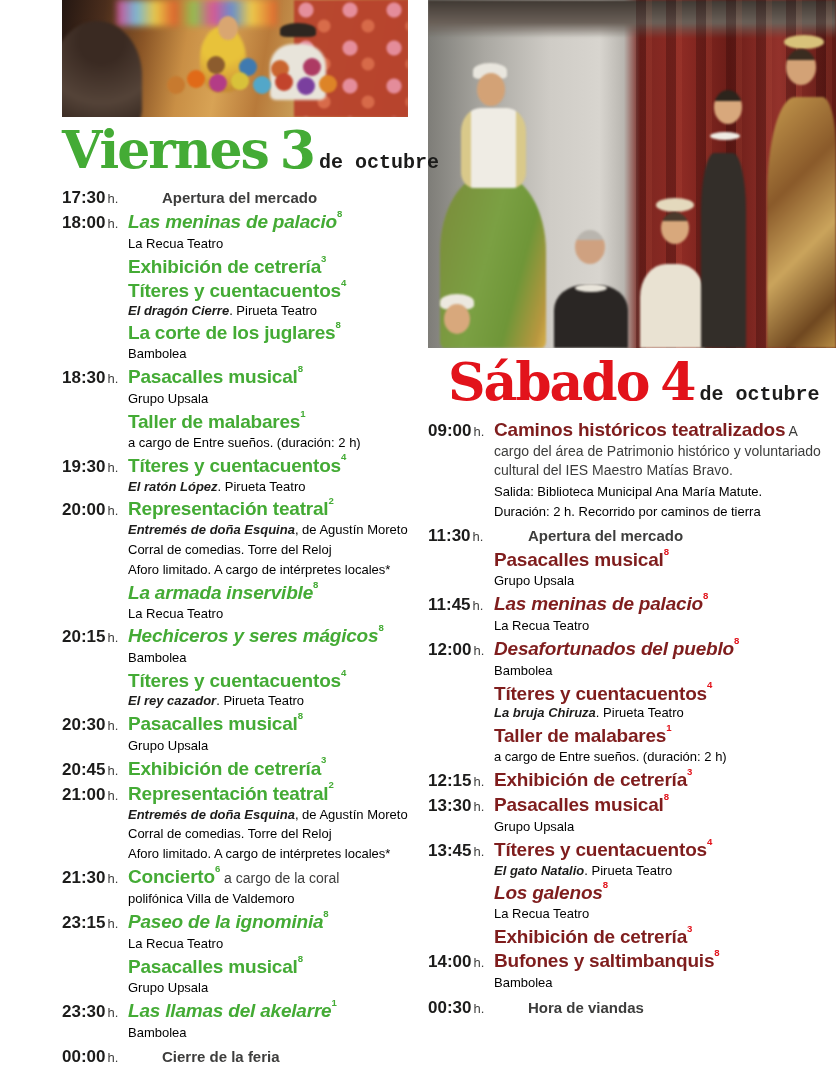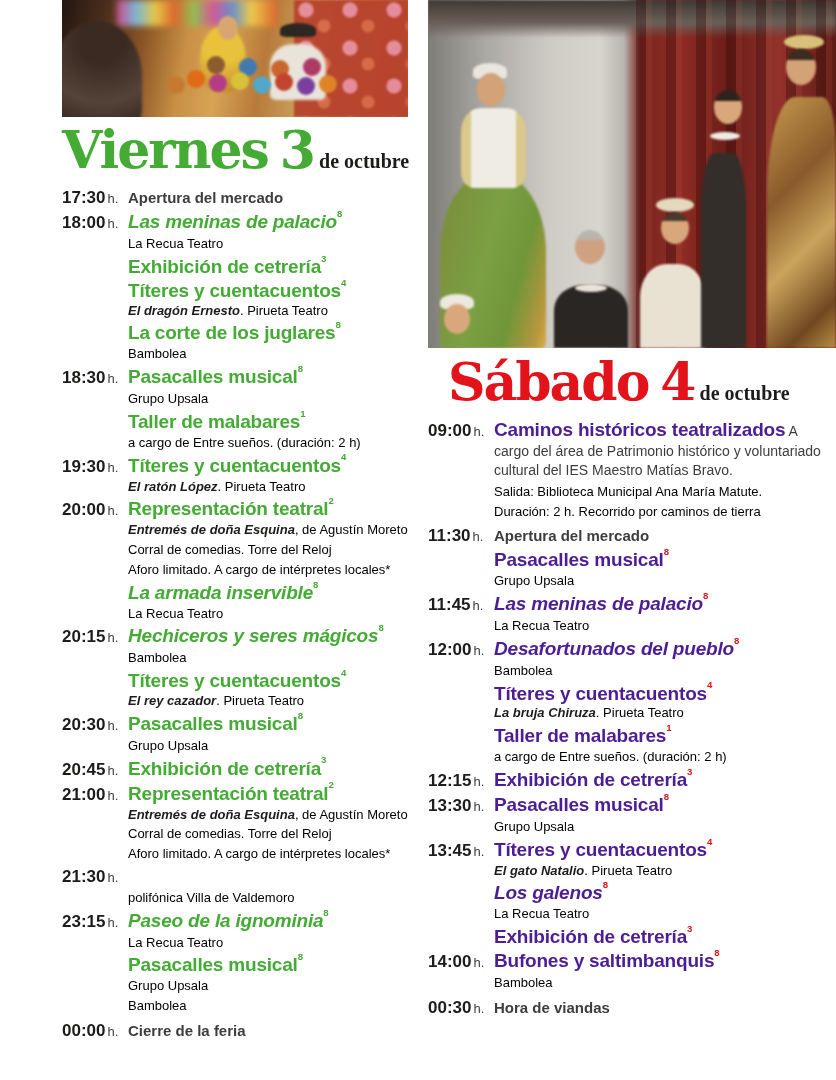--- a/index.html
+++ b/index.html
@@ -72,35 +72,35 @@
   
   .col{position:absolute;}
   .col-friday{left:62px;top:124px;width:348px;}
   .col-saturday{left:428px;top:356px;width:398px;}
 
   .day{font-family:"DejaVu Serif",serif;font-weight:700;font-size:52px;line-height:1;
        letter-spacing:-2px;white-space:nowrap;margin-bottom:12px;}
   .col-friday .day{color:#44ab35;}
   .col-saturday .day{color:#e2131b;margin-left:20px;}
   .daynum{margin-left:12px;}
-  .daysuffix{font-family:Liberation Serif, serif;font-size:20px;font-weight:800;
+  .daysuffix{font-family:Liberation Mono, monospace;font-size:20px;font-weight:800;
        color:#1c1c1b;letter-spacing:0;margin-left:5px;}
 
   .row{display:flex;align-items:baseline;}
   .row-title{margin-top:4px;}
-  .row-plain{margin-top:6px;}
+  .row-plain{margin-top:6px;gap:34px;}
   .row-sub{margin-top:1px;}
   .time{flex:0 0 66px;white-space:nowrap;}
   .tnum{font-size:17px;font-weight:800;color:#1c1c1b;}
   .th{font-size:13px;font-weight:400;color:#3d3d3c;margin-left:2px;}
   .content{flex:1;min-width:0;}
   .row-title .content{line-height:1.05;}
   .t{font-size:19px;font-weight:800;letter-spacing:-0.2px;}
   .col-friday .t{color:#44ab35;}
-  .col-saturday .t{color:#4c1d95;}
+  .col-saturday .t{color:#7f1d1d;}
   .t.it{font-style:italic;}
   sup.fn{font-size:60%;font-weight:800;position:relative;top:-0.5em;}
   .col-friday sup.fn{color:#44ab35;}
   .col-saturday sup.fn{color:#e2131b;}
   .after{font-size:14px;font-weight:400;color:#3d3d3c;line-height:1.4;}
   .sub{font-size:13px;font-weight:400;color:#000000;line-height:1.29;white-space:nowrap;}
   .lead{font-size:13px;font-weight:800;font-style:italic;color:#1c1c1b;line-height:1.29;}
   .plain{font-size:15px;font-weight:700;color:#3d3d3c;line-height:1.2;}
 </style>
 </head>
@@ -163,21 +163,21 @@
         <div class="row row-title">
           <div class="time"></div>
           <div class="content"><span class="t">Exhibición de cetrería</span><sup class="fn">3</sup></div>
         </div>
         <div class="row row-title">
           <div class="time"></div>
           <div class="content"><span class="t">Títeres y cuentacuentos</span><sup class="fn">4</sup></div>
         </div>
         <div class="row row-subLead">
           <div class="time"></div>
-          <div class="content"><span class="lead">El dragón Ernesto</span><span class="sub">. Pirueta Teatro</span></div>
+          <div class="content"><span class="lead">El dragón Cierre</span><span class="sub">. Pirueta Teatro</span></div>
         </div>
         <div class="row row-title">
           <div class="time"></div>
           <div class="content"><span class="t">La corte de los juglares</span><sup class="fn">8</sup></div>
         </div>
         <div class="row row-sub">
           <div class="time"></div>
           <div class="content"><span class="sub">Bambolea</span></div>
         </div>
         <div class="row row-title">
@@ -267,40 +267,45 @@
         <div class="row row-sub">
           <div class="time"></div>
           <div class="content"><span class="sub">Corral de comedias. Torre del Reloj</span></div>
         </div>
         <div class="row row-sub">
           <div class="time"></div>
           <div class="content"><span class="sub">Aforo limitado. A cargo de intérpretes locales*</span></div>
         </div>
         <div class="row row-title">
           <div class="time"><span class="tnum">21:30</span><span class="th">h.</span></div>
+          <div class="content"><span class="t">Concierto</span><sup class="fn">6</sup><span class="after"> a cargo de la coral</span></div>
         </div>
         <div class="row row-sub">
           <div class="time"></div>
           <div class="content"><span class="sub">polifónica Villa de Valdemoro</span></div>
         </div>
         <div class="row row-title">
           <div class="time"><span class="tnum">23:15</span><span class="th">h.</span></div>
           <div class="content"><span class="t it">Paseo de la ignominia</span><sup class="fn">8</sup></div>
         </div>
         <div class="row row-sub">
           <div class="time"></div>
           <div class="content"><span class="sub">La Recua Teatro</span></div>
         </div>
         <div class="row row-title">
           <div class="time"></div>
           <div class="content"><span class="t">Pasacalles musical</span><sup class="fn">8</sup></div>
         </div>
         <div class="row row-sub">
           <div class="time"></div>
           <div class="content"><span class="sub">Grupo Upsala</span></div>
+        </div>
+        <div class="row row-title">
+          <div class="time"><span class="tnum">23:30</span><span class="th">h.</span></div>
+          <div class="content"><span class="t it">Las llamas del akelarre</span><sup class="fn">1</sup></div>
         </div>
         <div class="row row-sub">
           <div class="time"></div>
           <div class="content"><span class="sub">Bambolea</span></div>
         </div>
         <div class="row row-plain">
           <div class="time"><span class="tnum">00:00</span><span class="th">h.</span></div>
           <div class="content"><span class="plain">Cierre de la feria</span></div>
         </div>
       </div>

